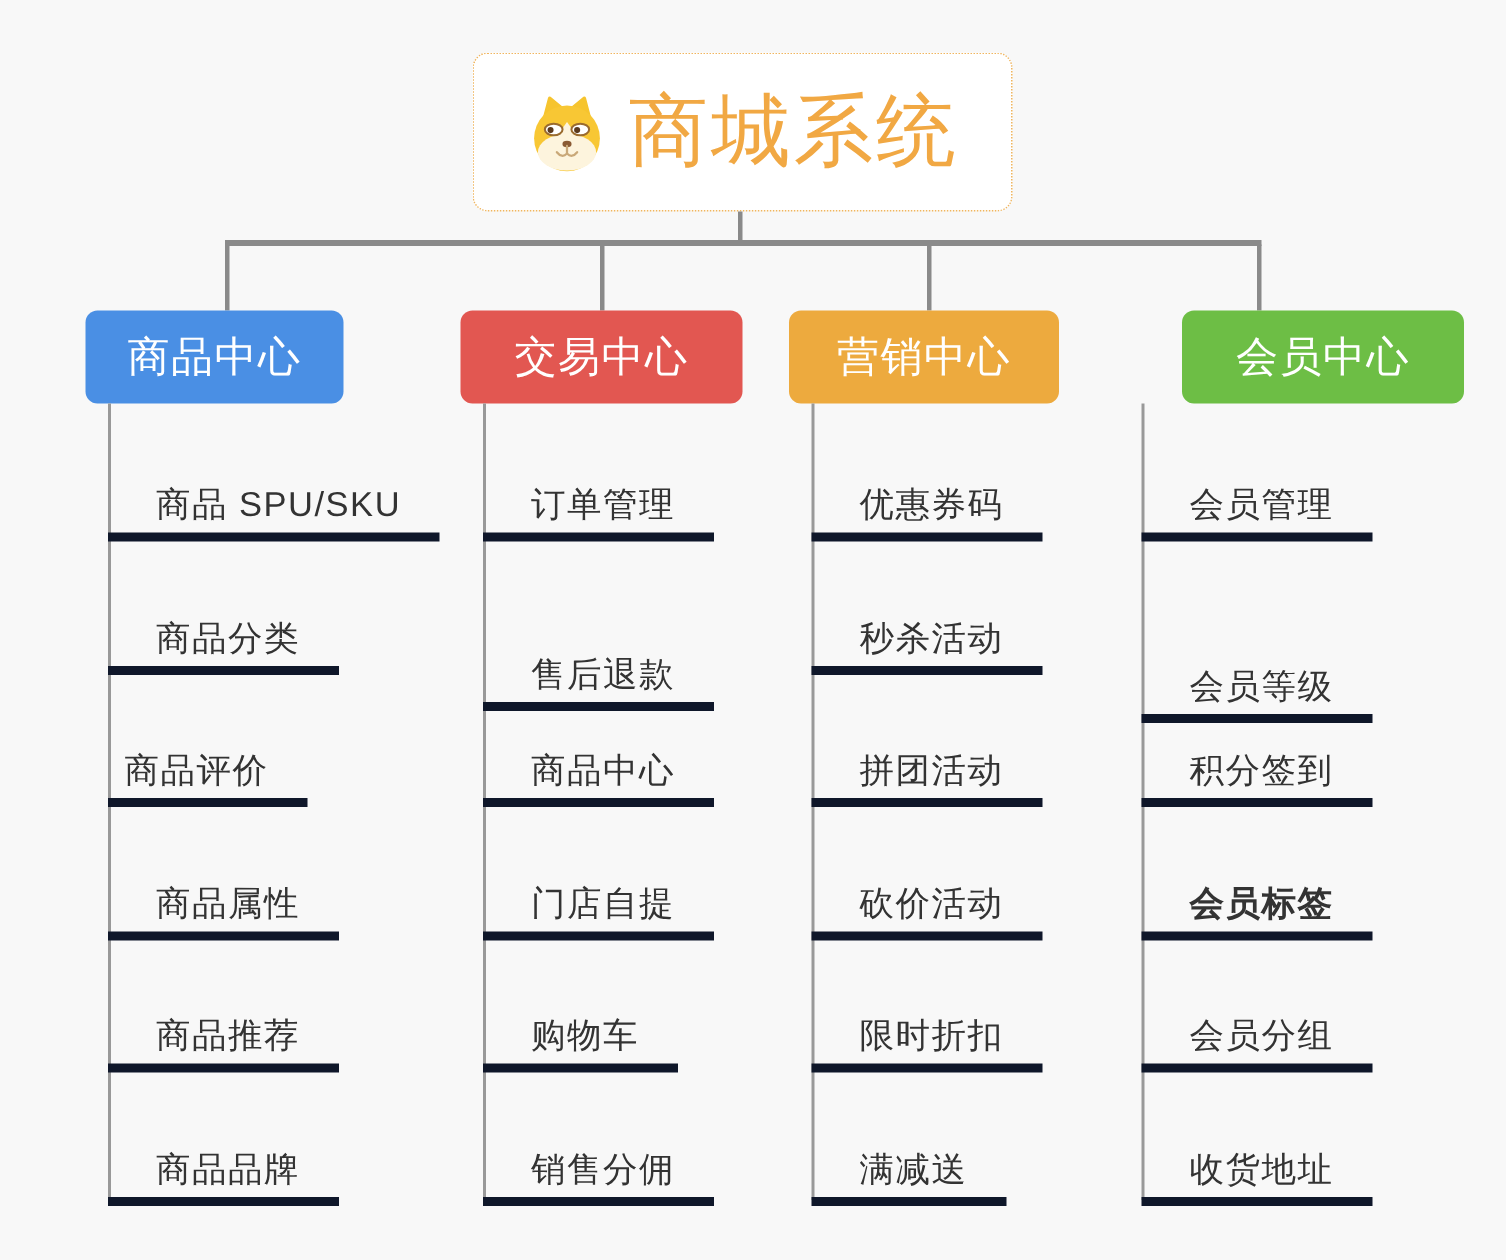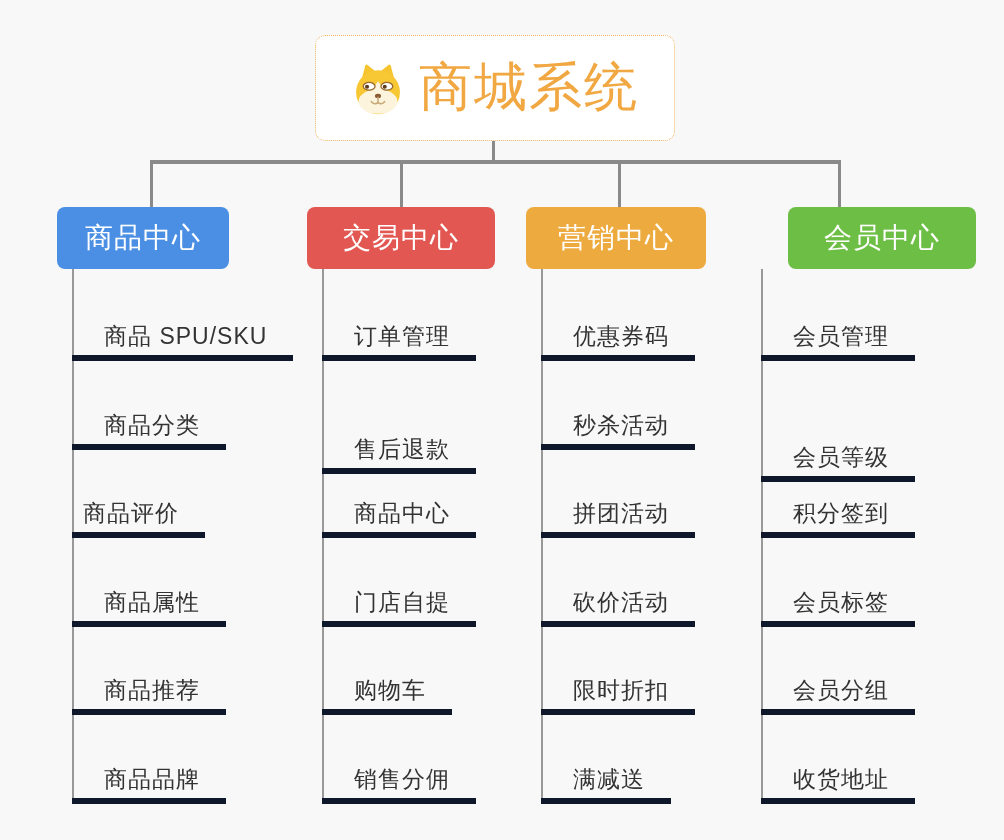--- a/index.html
+++ b/index.html
@@ -130,18 +130,18 @@
       <div class="leaf" style="left: 541px; top: 581px;">砍价活动</div>
       <div class="leaf" style="left: 541px; top: 669px;">限时折扣</div>
       <div class="leaf" style="left: 541px; top: 758px;">满减送</div>
       <div class="branch-node" style="left: 788px; width: 188px; background: rgb(109, 190, 69);">
         <span>会员中心</span>
       </div>
       <div class="trunk" style="left: 761px; top: 269px; height: 531px;"></div>
       <div class="leaf" style="left: 761px; top: 315px;">会员管理</div>
       <div class="leaf" style="left: 761px; top: 404px; margin-top: 32px;">会员等级</div>
       <div class="leaf" style="left: 761px; top: 492px;">积分签到</div>
-      <div class="leaf" style="left: 761px; top: 581px;">会员标签</div>
+      <div class="leaf" style="left: 761px; top: 581px; font-weight: bold;">会员标签</div>
       <div class="leaf" style="left: 761px; top: 669px;">会员分组</div>
       <div class="leaf" style="left: 761px; top: 758px;">收货地址</div>
     </div>
 
 </div>
 
 </body></html>

